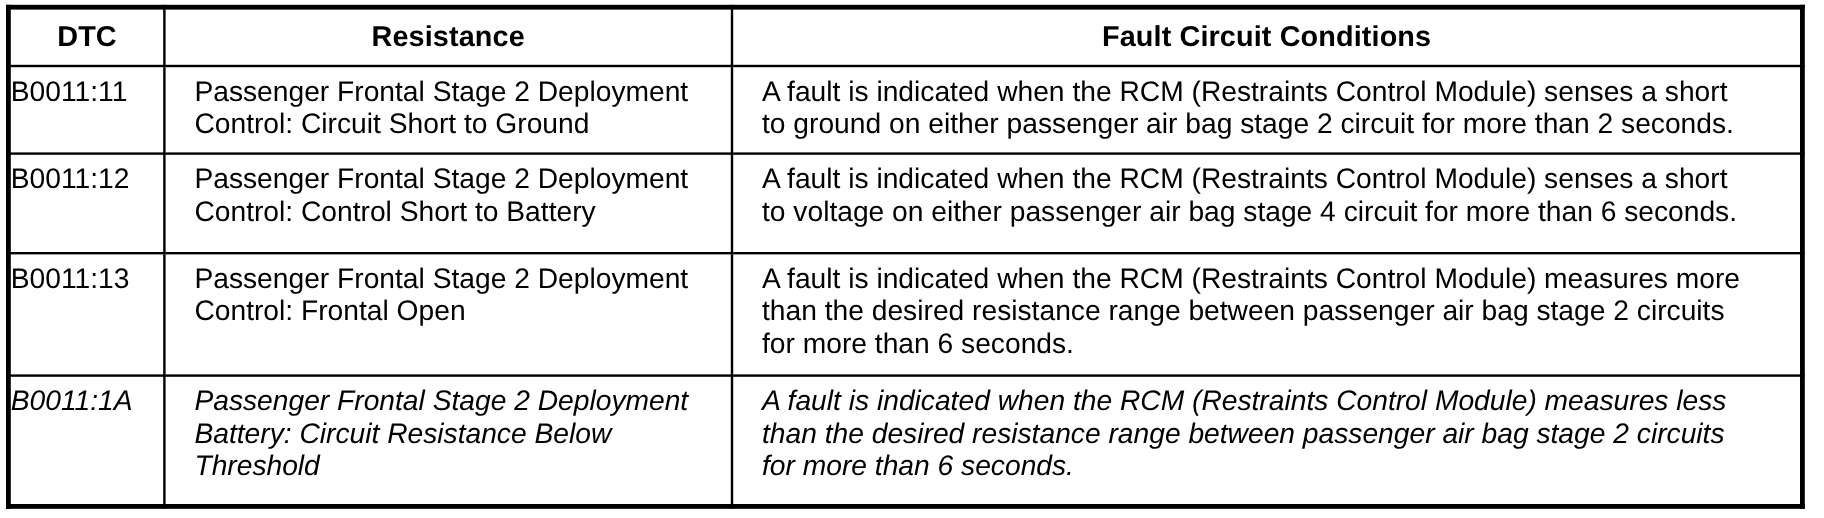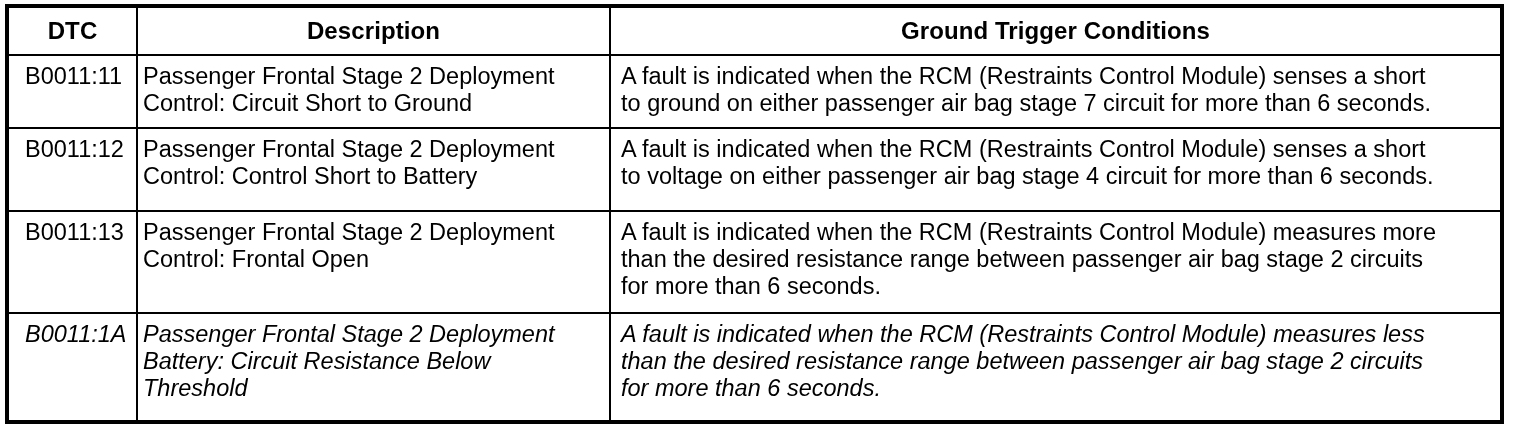--- a/index.html
+++ b/index.html
@@ -71,30 +71,30 @@
   }
 
   
   .cell {
     font-size: 23.5px;
     line-height: 27px;
     font-stretch: condensed;
     padding: 7px 0 9px 0;
   }
   .cell-dtc {
-    padding-left: 16px;
+    padding-left: 0;
     padding-right: 4px;
     white-space: nowrap;
   }
   .cell-desc {
-    padding-left: 5px;
+    padding-left: 24px;
     padding-right: 6px;
   }
   .cell-fault {
-    padding-left: 10px;
+    padding-left: 24px;
     padding-right: 8px;
   }
 
   
   tr.row-1 td { height: 71px; }
   tr.row-2 td { height: 81px; }
   tr.row-3 td { height: 100px; }
   tr.row-4 td { height: 106px; font-style: italic; }
 
   .line { display: block; white-space: nowrap; }
@@ -110,44 +110,44 @@
       <col class="col-desc">
       <col class="col-fault">
     </colgroup>
 
     <thead>
       <tr>
         <th>
           <div class="hdr-cell">DTC</div>
         </th>
         <th>
-          <div class="hdr-cell">Description</div>
+          <div class="hdr-cell">Resistance</div>
         </th>
         <th>
-          <div class="hdr-cell">Ground Trigger Conditions</div>
+          <div class="hdr-cell">Fault Circuit Conditions</div>
         </th>
       </tr>
     </thead>
 
     <tbody>
 
       <tr class="row-1">
         <td>
           <div class="cell cell-dtc">B0011:11</div>
         </td>
         <td>
           <div class="cell cell-desc">
             <span class="line">Passenger Frontal Stage 2 Deployment</span>
             <span class="line">Control: Circuit Short to Ground</span>
           </div>
         </td>
         <td>
           <div class="cell cell-fault">
             <span class="line">A fault is indicated when the RCM (Restraints Control Module) senses a short</span>
-            <span class="line">to ground on either passenger air bag stage 7 circuit for more than 6 seconds.</span>
+            <span class="line">to ground on either passenger air bag stage 2 circuit for more than 2 seconds.</span>
           </div>
         </td>
       </tr>
 
       <tr class="row-2">
         <td>
           <div class="cell cell-dtc">B0011:12</div>
         </td>
         <td>
           <div class="cell cell-desc">

